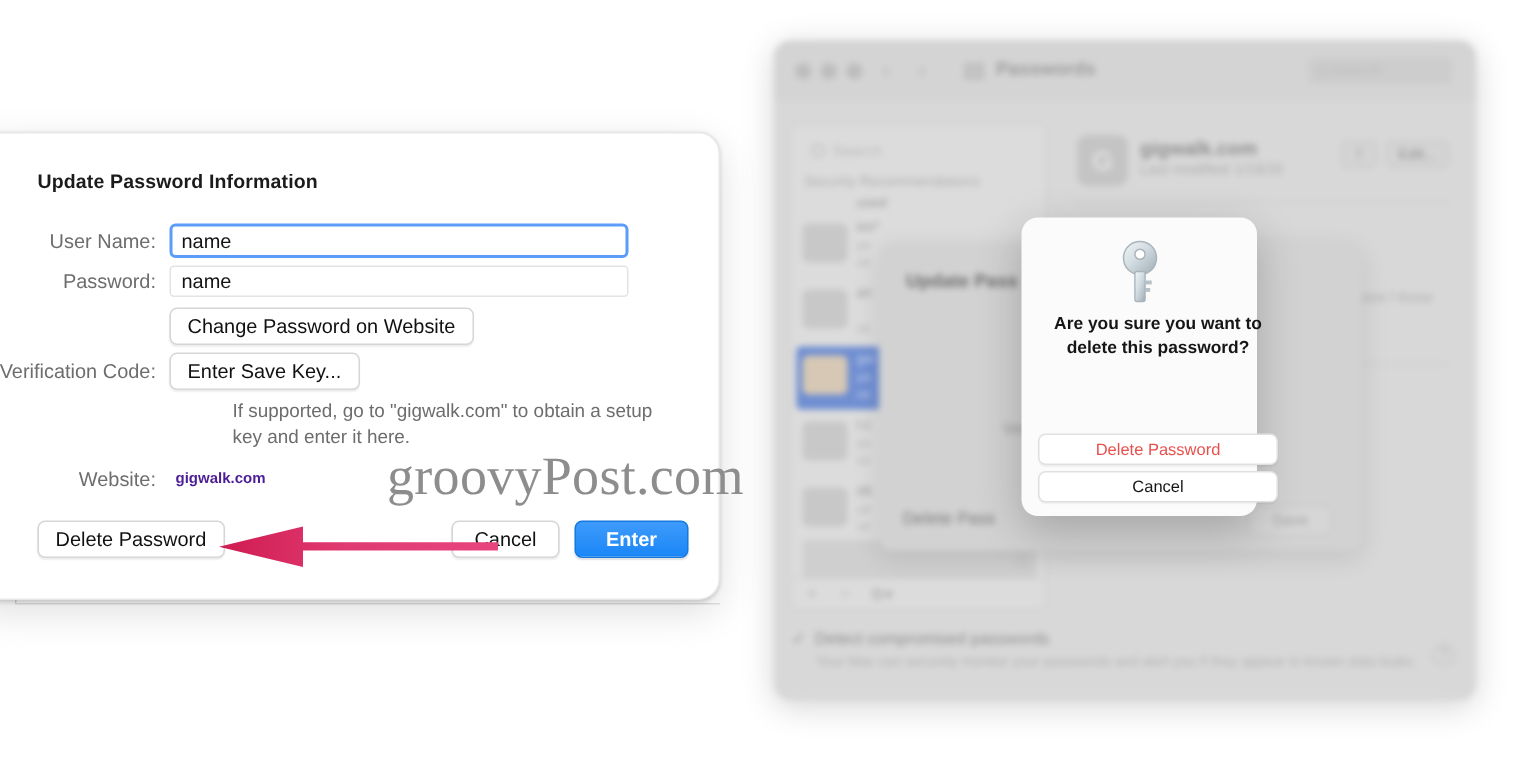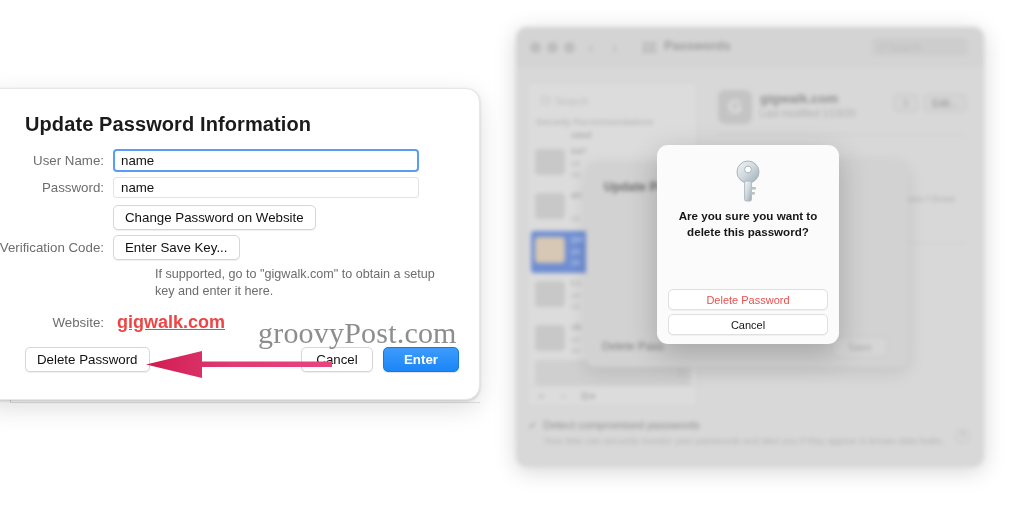--- a/index.html
+++ b/index.html
@@ -23,21 +23,21 @@
   
   .crop-mark { position: absolute; background: #c9c9c9; }
   #cm-v1 { left: 10px; top: 92px; width: 1px; height: 310px; background:#d5d5d5; }
   #cm-h1 { left: 10px; top: 92px; width: 8px; height: 1px; background:#d5d5d5; }
   #cm-v2 { left: 470px; top: 92px; width: 1px; height: 9px; background:#d9d9d9; }
   #cm-h2 { left: 462px; top: 92px; width: 9px; height: 1px; background:#d9d9d9; }
   #cm-h3 { left: 10px; top: 402px; width: 470px; height: 1px; background:#e2e2e2; }
 
   #left-title {
     position: absolute; left: 42px; top: 24px;
-    font-size: 20px; font-weight: bold; color: #1b1b1b;
+    font-size: 13px; font-weight: bold; color: #1b1b1b;
     letter-spacing: .1px;
   }
 
   .lrow { position: absolute; display: flex; align-items: center; }
   .llabel {
     width: 130px; text-align: right; padding-right: 9px;
     font-size: 13.3px; color: #6d6d6d;
   }
   .lfield-outline {
     width: 306px; height: 23px;
@@ -60,28 +60,27 @@
   }
   #row-username { left: 0; top: 60px; }
   #row-password { left: 0; top: 88px; }
   #row-changepw { left: 130px; top: 116px; }
   #row-verification { left: 0; top: 146px; }
   #hint-text {
     position: absolute; left: 172px; top: 177px; width: 300px;
     font-size: 12.6px; line-height: 1.38; color: #6d6d6d;
   }
   #row-website { left: 0; top: 223px; }
-  #website-value { font-size: 18px; color: #ef4444; font-weight: bold; padding-left: 4px; text-decoration: underline; }
+  #website-value { font-size: 10px; color: #4c1d95; font-weight: bold; padding-left: 4px; }
 
   #watermark {
     position: absolute; left: 258px; top: 296px;
     font-family: "Liberation Serif", serif;
-    font-size: 30px; color: #8d8d8d; letter-spacing: .2px;
+    font-size: 36px; color: #8d8d8d; letter-spacing: .2px;
     white-space: nowrap;
-    margin-top: 20px;
   }
 
   #left-footer { position: absolute; left: 0; top: 258px; width: 498px; height: 40px; }
   #delete-password-btn { position: absolute; left: 42px; top: 0; }
   #cancel-btn { position: absolute; left: 318px; top: 0; width: 72px; }
   #save-btn {
     position: absolute; left: 400px; top: 0; width: 76px; height: 25px;
     background: linear-gradient(#3e9bfb, #1a86f7);
     border: 1px solid #1778e0; border-radius: 5px; color: #fff;
     font-size: 13.3px; font-weight: bold;
@@ -181,21 +180,21 @@
 
   #footer-check { position: absolute; left: 12px; top: 352px; font-size: 11px; color: #8f8f8f; }
   #footer-check span.tick { margin-right: 6px; }
   #footer-sub { position: absolute; left: 28px; top: 368px; font-size: 9.4px; color: #b3b3b3; }
   #help-btn { position: absolute; right: 14px; top: 362px; width: 15px; height: 15px; border-radius: 50%;
               border: 1px solid #c3c3c3; color: #b0b0b0; font-size: 10px;
               display:flex; align-items:center; justify-content:center; }
 
   
   #alert {
-    position: absolute; left: 657px; top: 145px; width: 182px; height: 199px;
+    position: absolute; left: 681px; top: 145px; width: 157px; height: 199px;
     background: #fbfbfb; border-radius: 11px;
     box-shadow: 0 10px 30px rgba(0,0,0,.22);
     text-align: center;
   }
   #alert-key { position: absolute; left: 50%; top: 14px; transform: translateX(-50%); width: 36px; height: 44px; }
   #alert-title {
     position: absolute; left: 14px; top: 63px; width: 154px;
     font-size: 11.6px; font-weight: bold; color: #161616; line-height: 1.35;
   }
   #alert-body {

